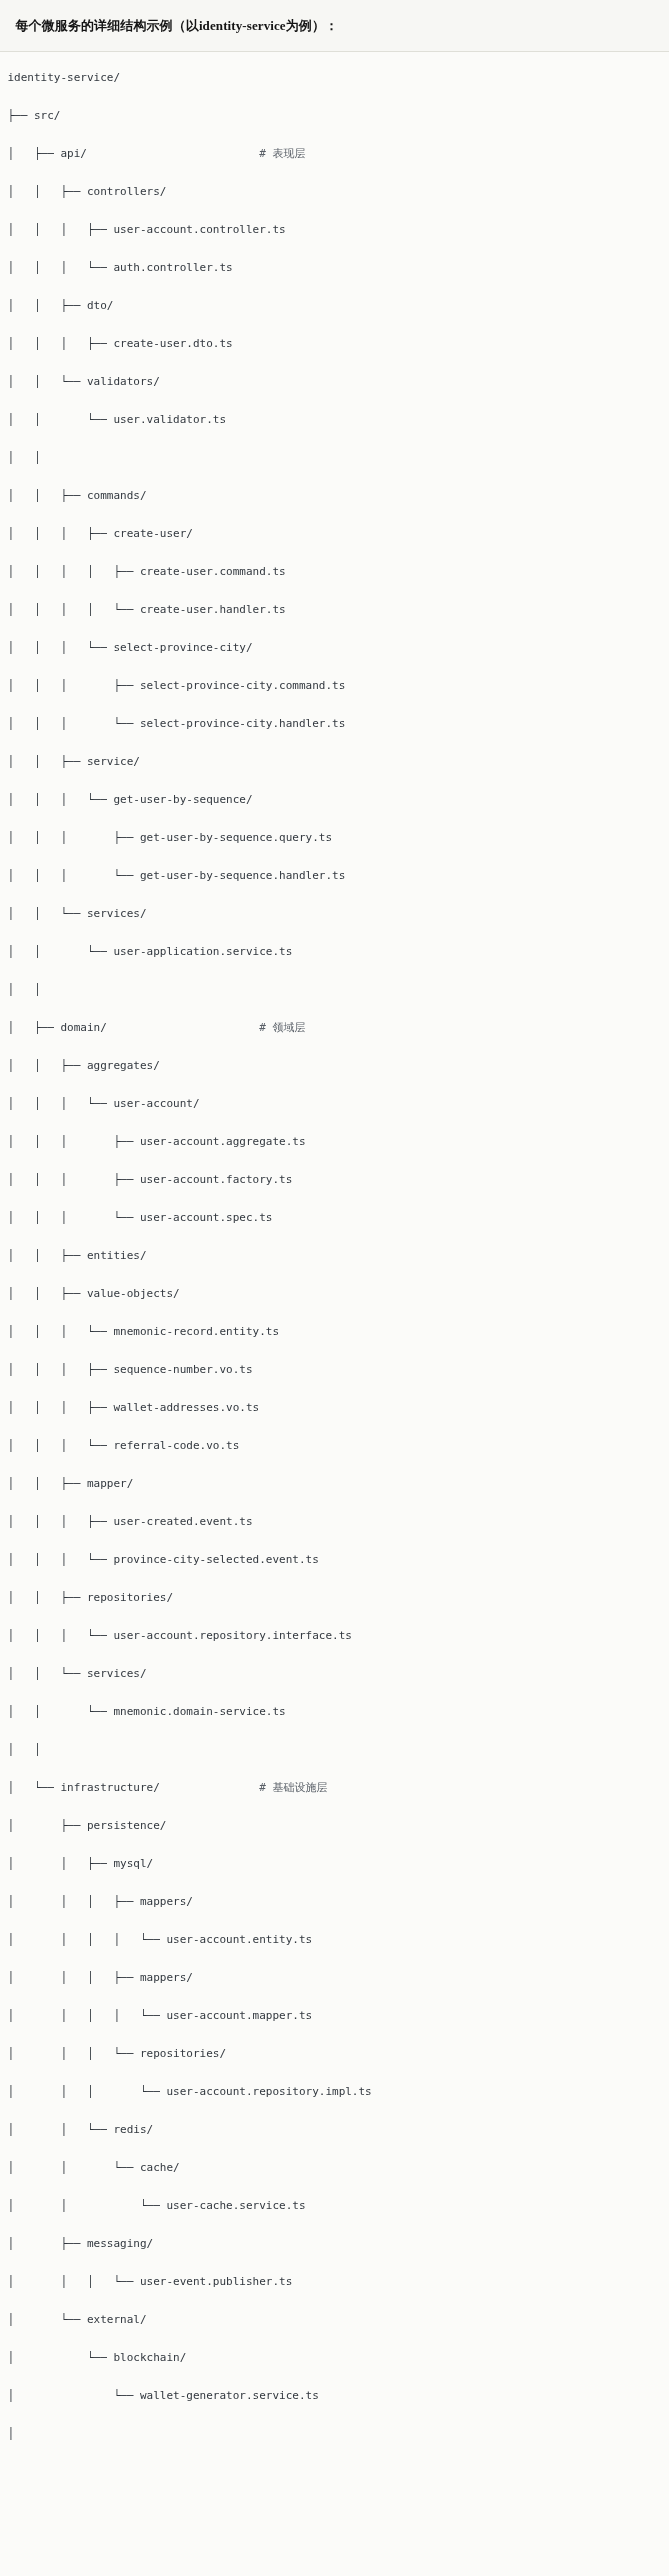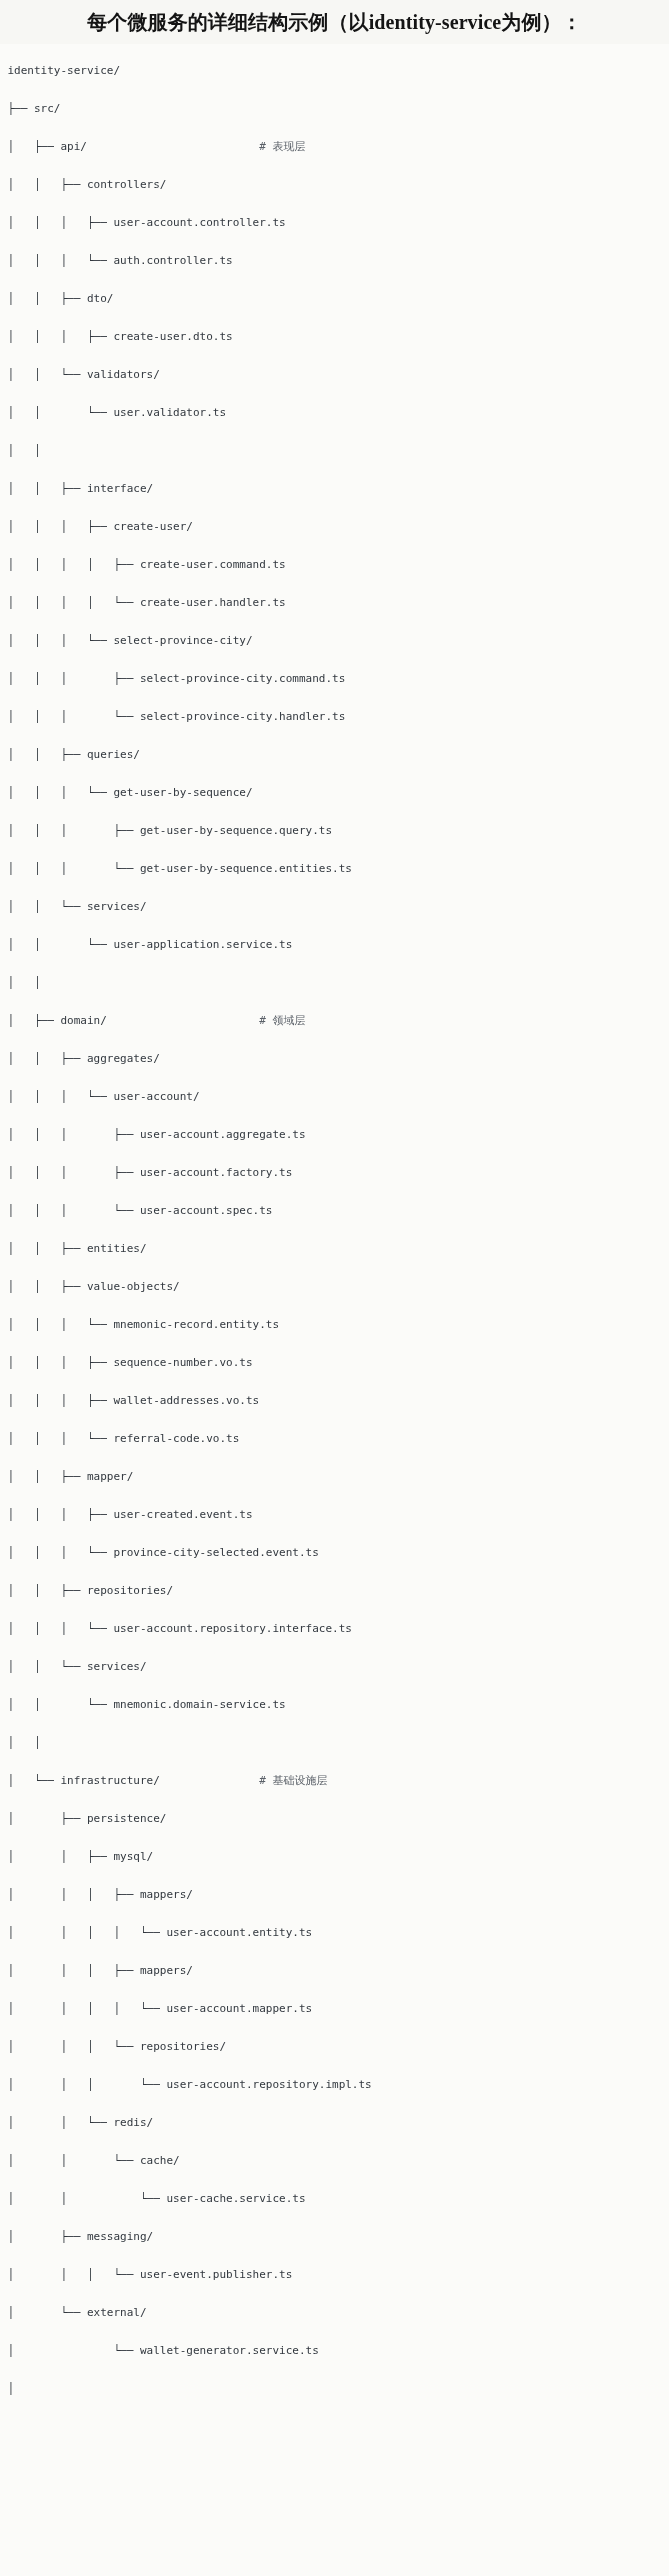--- a/index.html
+++ b/index.html
@@ -16,27 +16,26 @@
   }
   .page {
     width: 669px;
     box-sizing: border-box;
   }
 
   
   .doc-heading {
     font-family: "Liberation Serif", "DejaVu Serif", serif;
     font-weight: bold;
-    font-size: 20px;
+    font-size: 13px;
     line-height: 1.25;
     color: #141414;
     padding: 10px 7.5px 8.8px 7.5px;
-    margin: 0;
+    margin: 8px;
     letter-spacing: 0.1px;
-    text-align: center;
   }
   .heading-rule {
     height: 0.6px;
     background: #dfdfd8;
     width: 669px;
     margin: 0;
   }
 
   
   .tree-block {
@@ -80,31 +79,31 @@
 <span class="tree-line">├── src/</span>
 <span class="tree-line">│   ├── api/                          <span class="cmt"># 表现层</span></span>
 <span class="tree-line">│   │   ├── controllers/</span>
 <span class="tree-line">│   │   │   ├── user-account.controller.ts</span>
 <span class="tree-line">│   │   │   └── auth.controller.ts</span>
 <span class="tree-line">│   │   ├── dto/</span>
 <span class="tree-line">│   │   │   ├── create-user.dto.ts</span>
 <span class="tree-line">│   │   └── validators/</span>
 <span class="tree-line">│   │       └── user.validator.ts</span>
 <span class="tree-line">│   │</span>
-<span class="tree-line">│   │   ├── interface/</span>
+<span class="tree-line">│   │   ├── commands/</span>
 <span class="tree-line">│   │   │   ├── create-user/</span>
 <span class="tree-line">│   │   │   │   ├── create-user.command.ts</span>
 <span class="tree-line">│   │   │   │   └── create-user.handler.ts</span>
 <span class="tree-line">│   │   │   └── select-province-city/</span>
 <span class="tree-line">│   │   │       ├── select-province-city.command.ts</span>
 <span class="tree-line">│   │   │       └── select-province-city.handler.ts</span>
-<span class="tree-line">│   │   ├── queries/</span>
+<span class="tree-line">│   │   ├── service/</span>
 <span class="tree-line">│   │   │   └── get-user-by-sequence/</span>
 <span class="tree-line">│   │   │       ├── get-user-by-sequence.query.ts</span>
-<span class="tree-line">│   │   │       └── get-user-by-sequence.entities.ts</span>
+<span class="tree-line">│   │   │       └── get-user-by-sequence.handler.ts</span>
 <span class="tree-line">│   │   └── services/</span>
 <span class="tree-line">│   │       └── user-application.service.ts</span>
 <span class="tree-line">│   │</span>
 <span class="tree-line">│   ├── domain/                       <span class="cmt"># 领域层</span></span>
 <span class="tree-line">│   │   ├── aggregates/</span>
 <span class="tree-line">│   │   │   └── user-account/</span>
 <span class="tree-line">│   │   │       ├── user-account.aggregate.ts</span>
 <span class="tree-line">│   │   │       ├── user-account.factory.ts</span>
 <span class="tree-line">│   │   │       └── user-account.spec.ts</span>
 <span class="tree-line">│   │   ├── entities/</span>
@@ -129,20 +128,21 @@
 <span class="tree-line">│       │   │   ├── mappers/</span>
 <span class="tree-line">│       │   │   │   └── user-account.mapper.ts</span>
 <span class="tree-line">│       │   │   └── repositories/</span>
 <span class="tree-line">│       │   │       └── user-account.repository.impl.ts</span>
 <span class="tree-line">│       │   └── redis/</span>
 <span class="tree-line">│       │       └── cache/</span>
 <span class="tree-line">│       │           └── user-cache.service.ts</span>
 <span class="tree-line">│       ├── messaging/</span>
 <span class="tree-line">│       │   │   └── user-event.publisher.ts</span>
 <span class="tree-line">│       └── external/</span>
+<span class="tree-line">│           └── blockchain/</span>
 <span class="tree-line">│               └── wallet-generator.service.ts</span>
 <span class="tree-line">│</span>
 
 
 
 
 
 
 
 

